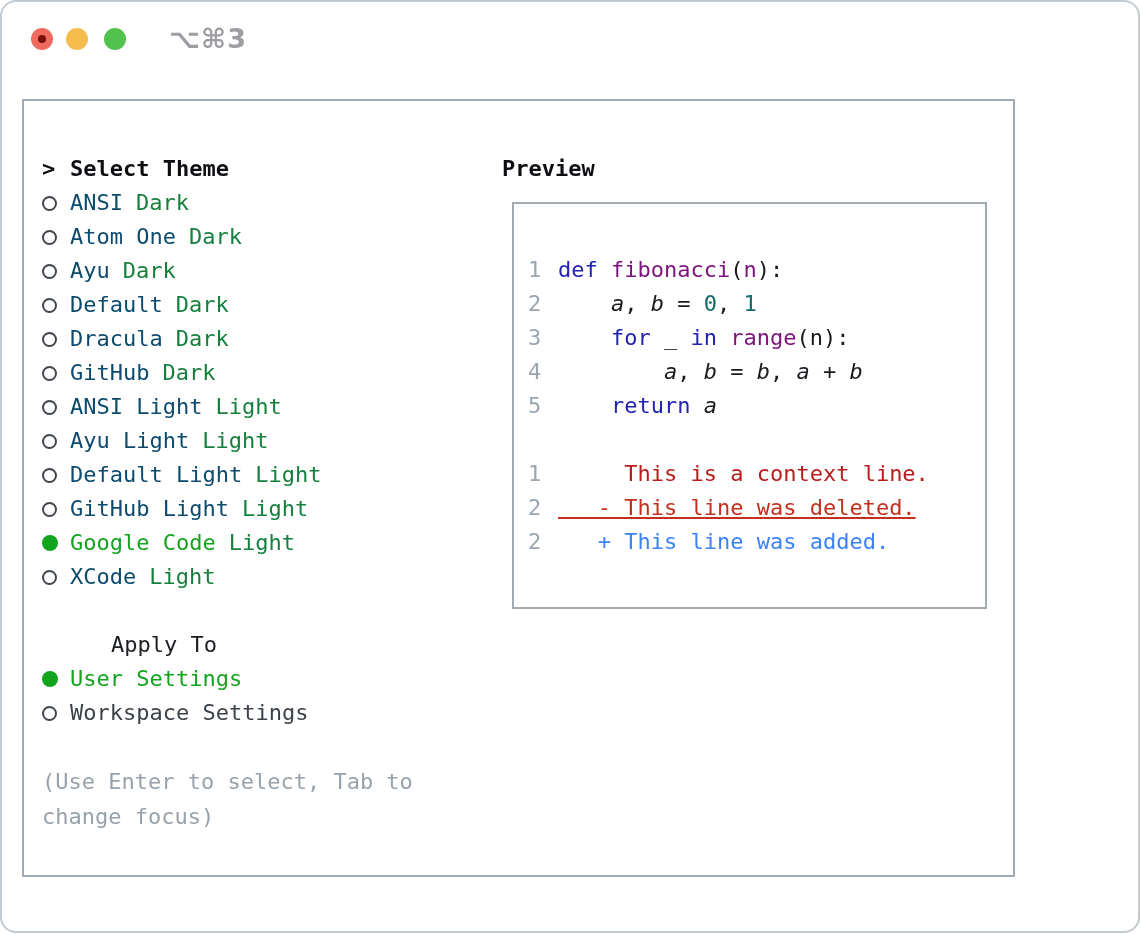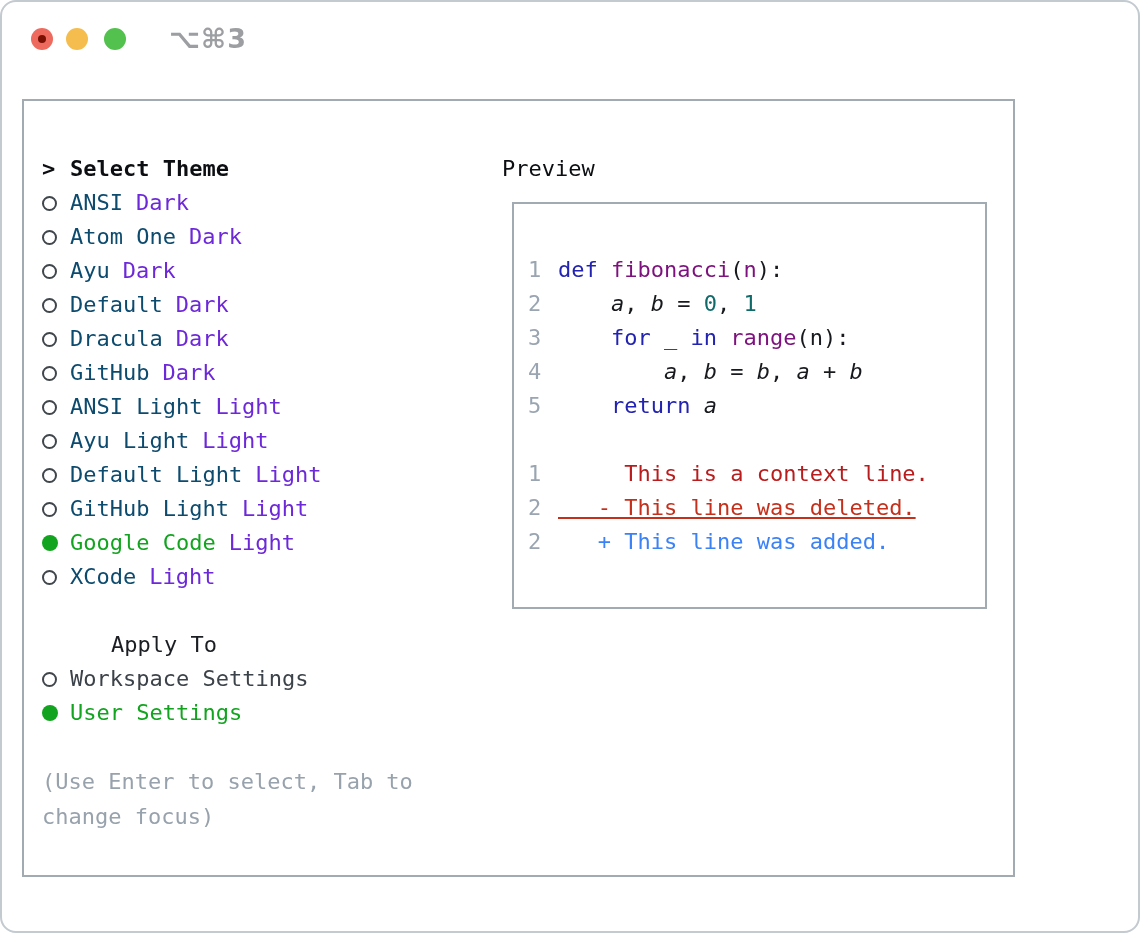--- a/index.html
+++ b/index.html
@@ -33,28 +33,28 @@
   .left-col { position:absolute; left:18px; top:51px; font-size:22px; line-height:34px; color:#3c4249; }
   .row { display:flex; align-items:center; height:34px; white-space:pre; }
   .icon-cell { width:28px; flex:none; display:flex; align-items:center; }
   .prompt-glyph { font-weight:bold; color:#0c0e11; }
   .hdr { font-weight:bold; color:#0c0e11; }
   .applyhdr { color:#1a1d21;margin-left:41px; }
   .ring { width:15px; height:15px; border:2.5px solid #40464c; border-radius:50%; }
   .dotfill { width:16px; height:16px; border-radius:50%; background:#12a41f; }
   .tname { color:#0c4a6e; }
   .selected .tname { color:#12a41f; }
-  .tvariant { color:#6d28d9; margin-left:13px; }
+  .tvariant { color:#15803d; margin-left:13px; }
   .opt-label { color:#3c4249; }
   .selected .opt-label { color:#12a41f; }
   .spacer-row { height:34px; }
   .help { margin-top:34px; width:392px; color:#98a2ac; line-height:35px; }
 
   
-  .preview-label { position:absolute; left:478px; top:51px; height:34px; line-height:34px; font-size:22px; font-weight:normal; color:#0c0e11; }
+  .preview-label { position:absolute; left:478px; top:51px; height:34px; line-height:34px; font-size:22px; font-weight:bold; color:#0c0e11; }
   .preview-box {
     position:absolute; left:488px; top:101px; width:475px; height:407px;
     border:2px solid #a2aab2; background:#fff; overflow:hidden;
   }
   .codeblock { padding:49px 0 0 14px; }
   .cline { display:flex; height:34px; line-height:34px; font-size:22px; }
   .lnum { width:30px; flex:none; color:#9aa5b1; }
   .lcontent { white-space:pre; }
   .tok-kw  { color:#2323b2; }
   .tok-fn  { color:#7d117d; }
@@ -102,22 +102,22 @@
         </div>
 
       <div class="spacer-row"></div>
 
       <div class="row">
         <span class="icon-cell"></span>
         <span class="applyhdr">Apply To</span>
       </div>
 
       <div id="apply-list">
+          <div class="row selected"><span class="icon-cell"><span class="dotfill"></span></span><span class="opt-label">User Settings</span></div>
           <div class="row"><span class="icon-cell"><span class="ring"></span></span><span class="opt-label">Workspace Settings</span></div>
-          <div class="row selected"><span class="icon-cell"><span class="dotfill"></span></span><span class="opt-label">User Settings</span></div>
         </div>
 
       <div class="help">(Use Enter to select, Tab to change focus)</div>
     </div>
 
     <div class="preview-label">Preview</div>
 
     <div class="preview-box">
       <div class="codeblock" id="codeblock">
           <div class="cline">

